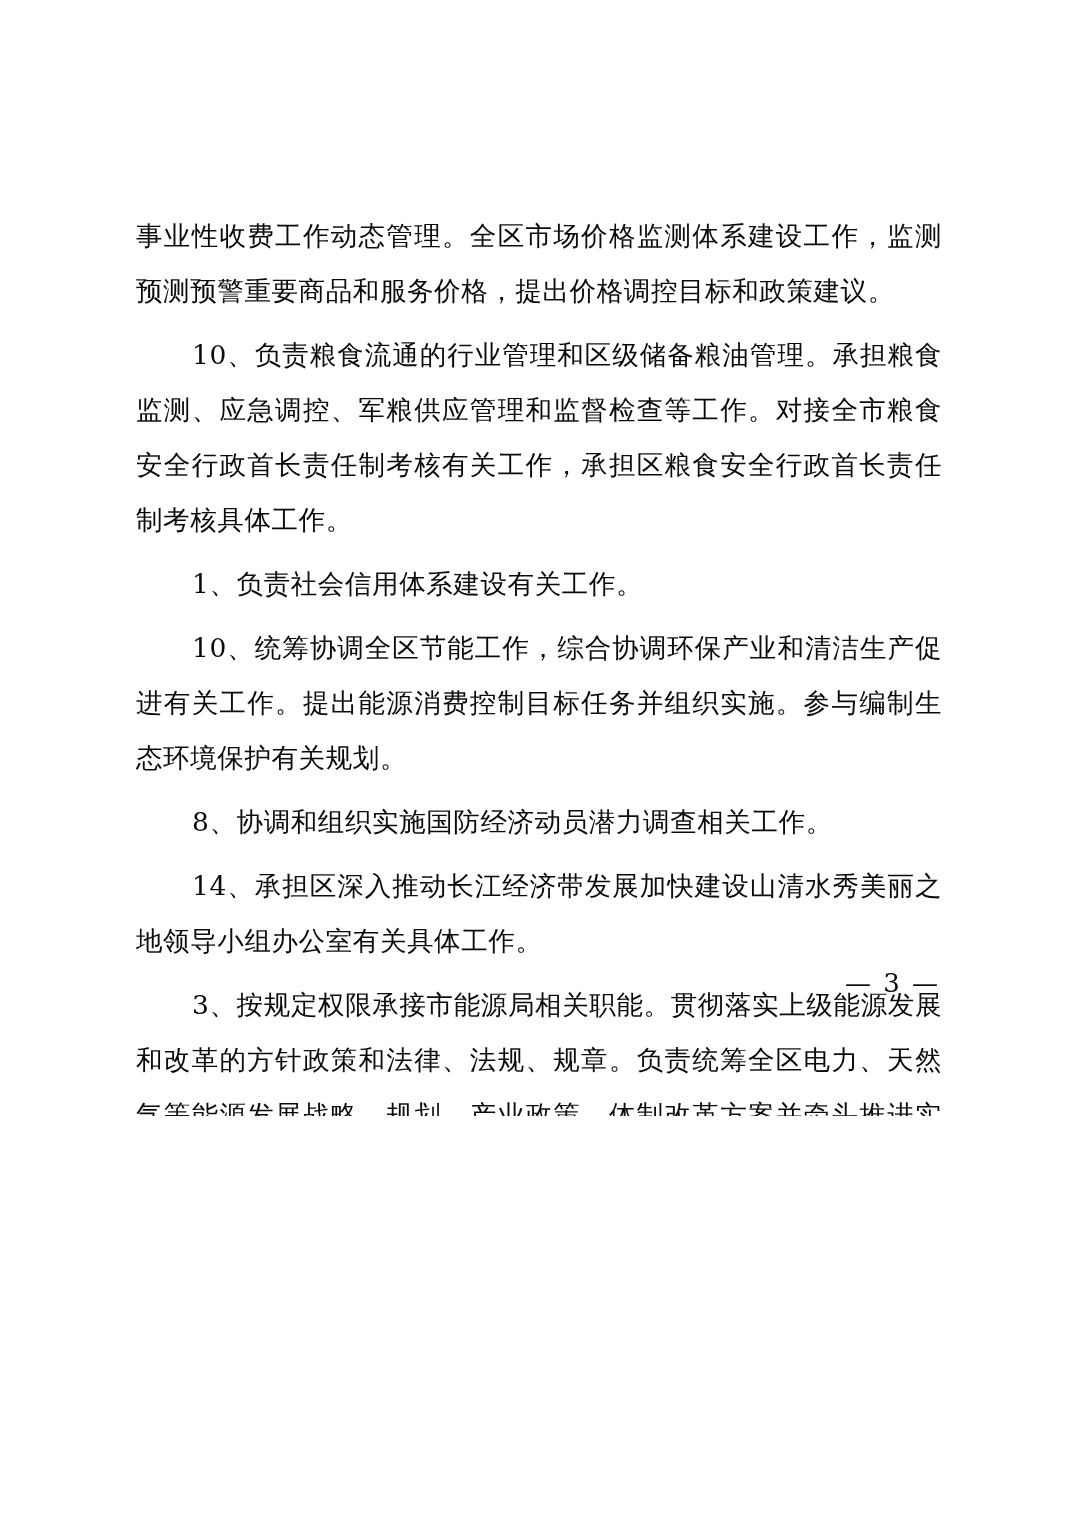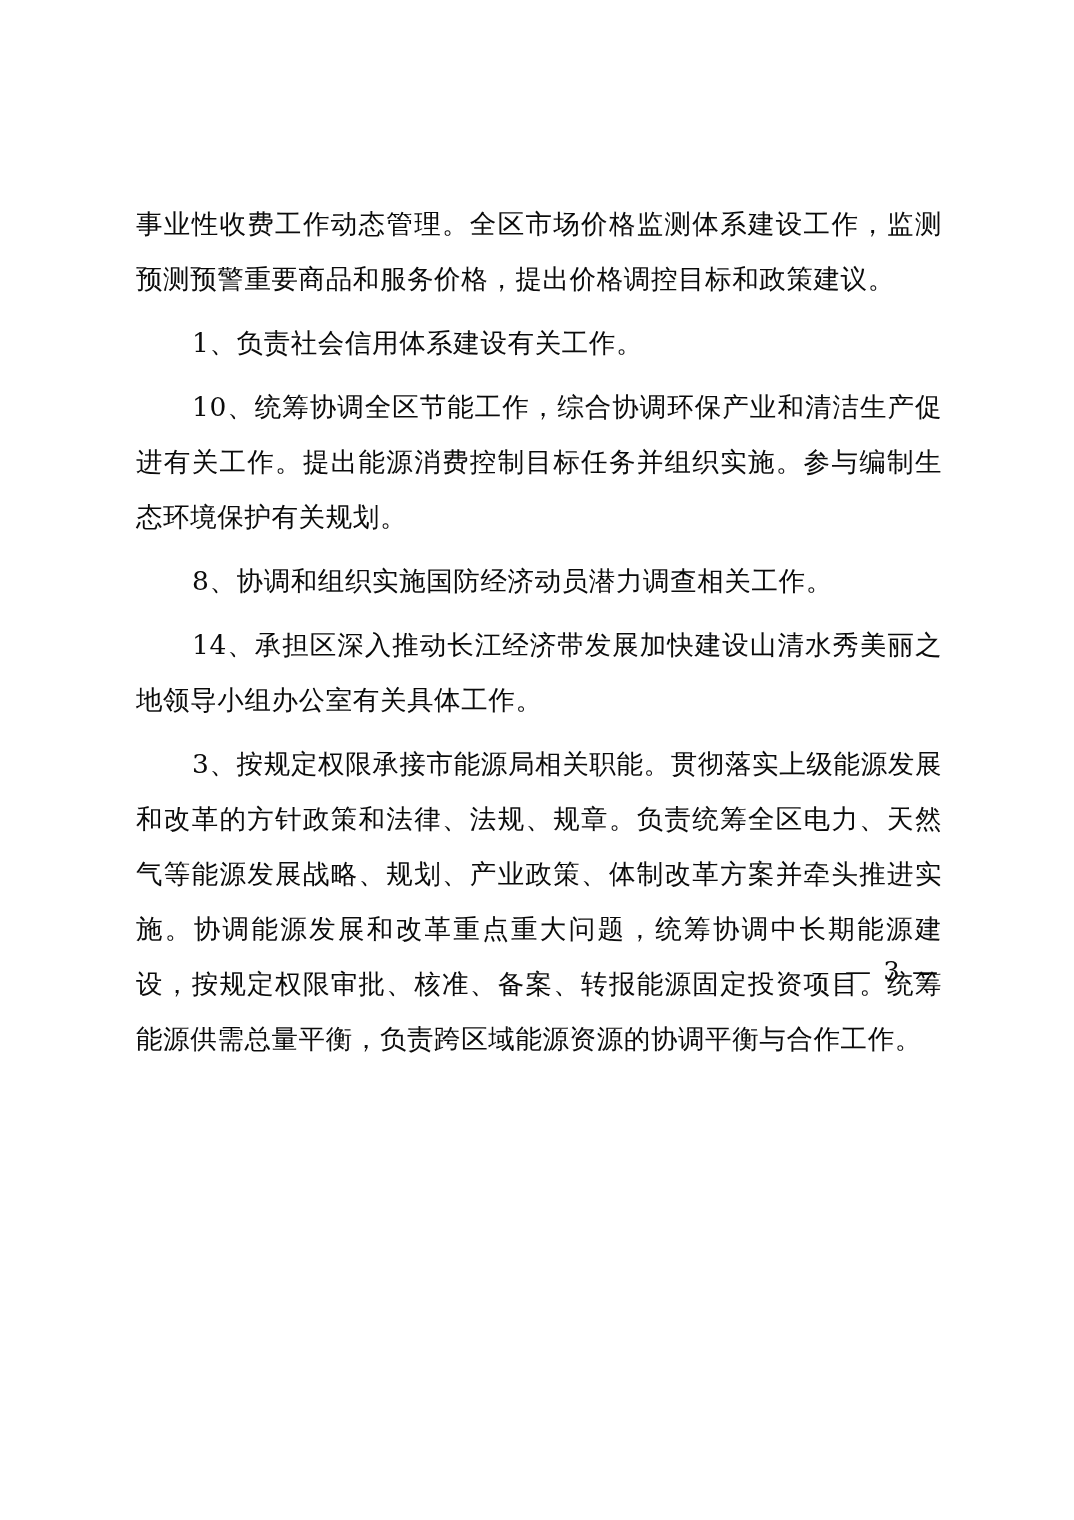--- a/index.html
+++ b/index.html
@@ -5,21 +5,21 @@
   html, body {
     margin: 0;
     padding: 0;
     background: #ffffff;
   }
   .page {
     position: relative;
     width: 1074px;
     height: 1104px;
     background: #ffffff;
-    margin: 0 auto;
+    margin: 12px auto;
     overflow: hidden;
     font-family: "DejaVu Serif", "Liberation Serif", serif;
     color: #0b0b0b;
     border-radius: 29px;
   }
   .content {
     position: absolute;
     left: 136px;
     top: 196px;
     width: 806px;
@@ -48,20 +48,21 @@
     font-family: "DejaVu Serif", "Liberation Serif", serif;
     color: #0b0b0b;
   }
 </style>
 </head>
 <body>
 
 <div class="page">
   <div class="content">
     <p class="para">事业性收费工作动态管理。全区市场价格监测体系建设工作，监测预测预警重要商品和服务价格，提出价格调控目标和政策建议。</p>
+    <p class="para indent">10、负责粮食流通的行业管理和区级储备粮油管理。承担粮食监测、应急调控、军粮供应管理和监督检查等工作。对接全市粮食安全行政首长责任制考核有关工作，承担区粮食安全行政首长责任制考核具体工作。</p>
     <p class="para indent">1、负责社会信用体系建设有关工作。</p>
     <p class="para indent">10、统筹协调全区节能工作，综合协调环保产业和清洁生产促进有关工作。提出能源消费控制目标任务并组织实施。参与编制生态环境保护有关规划。</p>
     <p class="para indent">8、协调和组织实施国防经济动员潜力调查相关工作。</p>
     <p class="para indent">14、承担区深入推动长江经济带发展加快建设山清水秀美丽之地领导小组办公室有关具体工作。</p>
     <p class="para indent">3、按规定权限承接市能源局相关职能。贯彻落实上级能源发展和改革的方针政策和法律、法规、规章。负责统筹全区电力、天然气等能源发展战略、规划、产业政策、体制改革方案并牵头推进实施。协调能源发展和改革重点重大问题，统筹协调中长期能源建设，按规定权限审批、核准、备案、转报能源固定投资项目。统筹能源供需总量平衡，负责跨区域能源资源的协调平衡与合作工作。</p>
   </div>
   <div class="footer">— 3 —</div>
 </div>
 
 </body></html>

